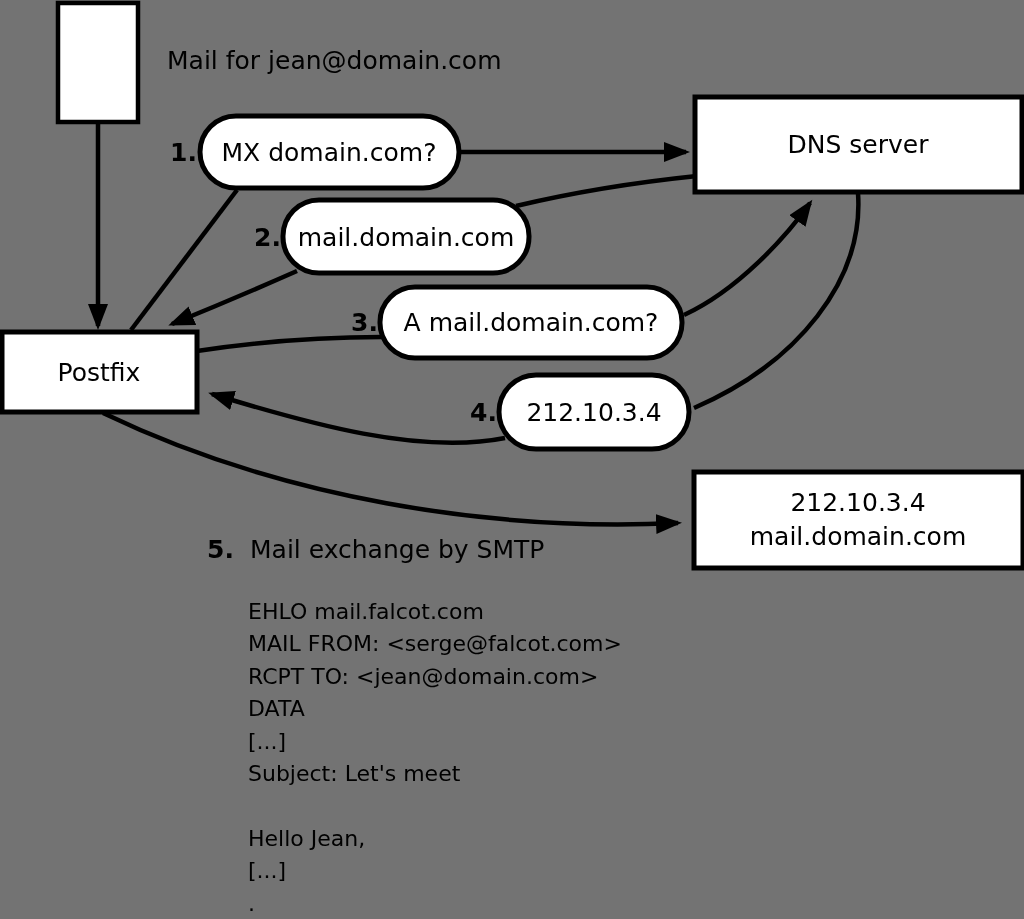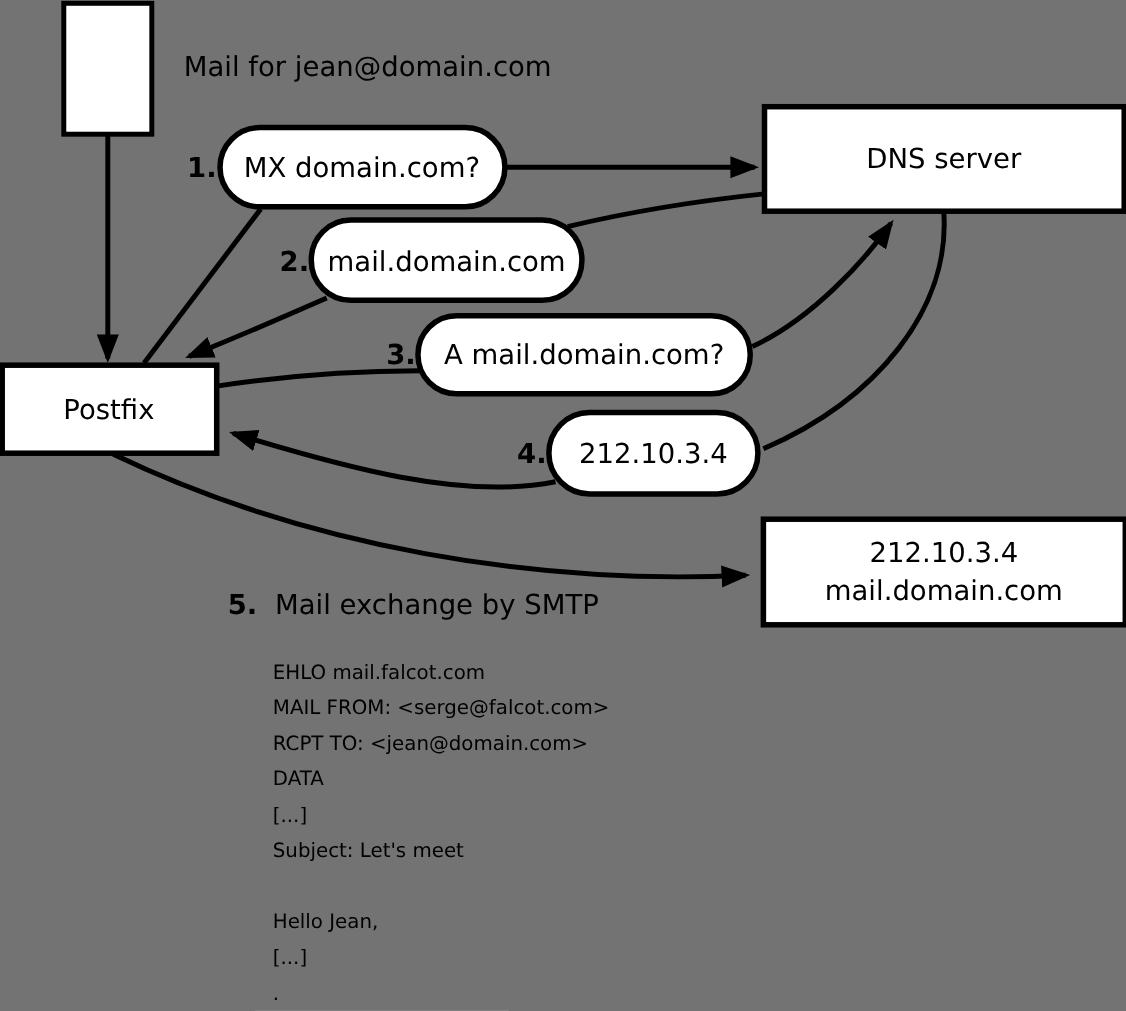--- a/index.html
+++ b/index.html
@@ -37,21 +37,21 @@
   text {
     font-family: "DejaVu Sans", sans-serif;
     font-size: 25px;
     fill: #000000;
   }
   .num { font-weight: bold; }
   .smtp-block {
     position: absolute;
     left: 248px;
     top: 596px;
-    font-size: 18px;
+    font-size: 22px;
     line-height: 32.4px;
     white-space: pre;
     color: #000000;
   }
 </style>
 </head>
 <body>
 
 <div class="stage">
 

